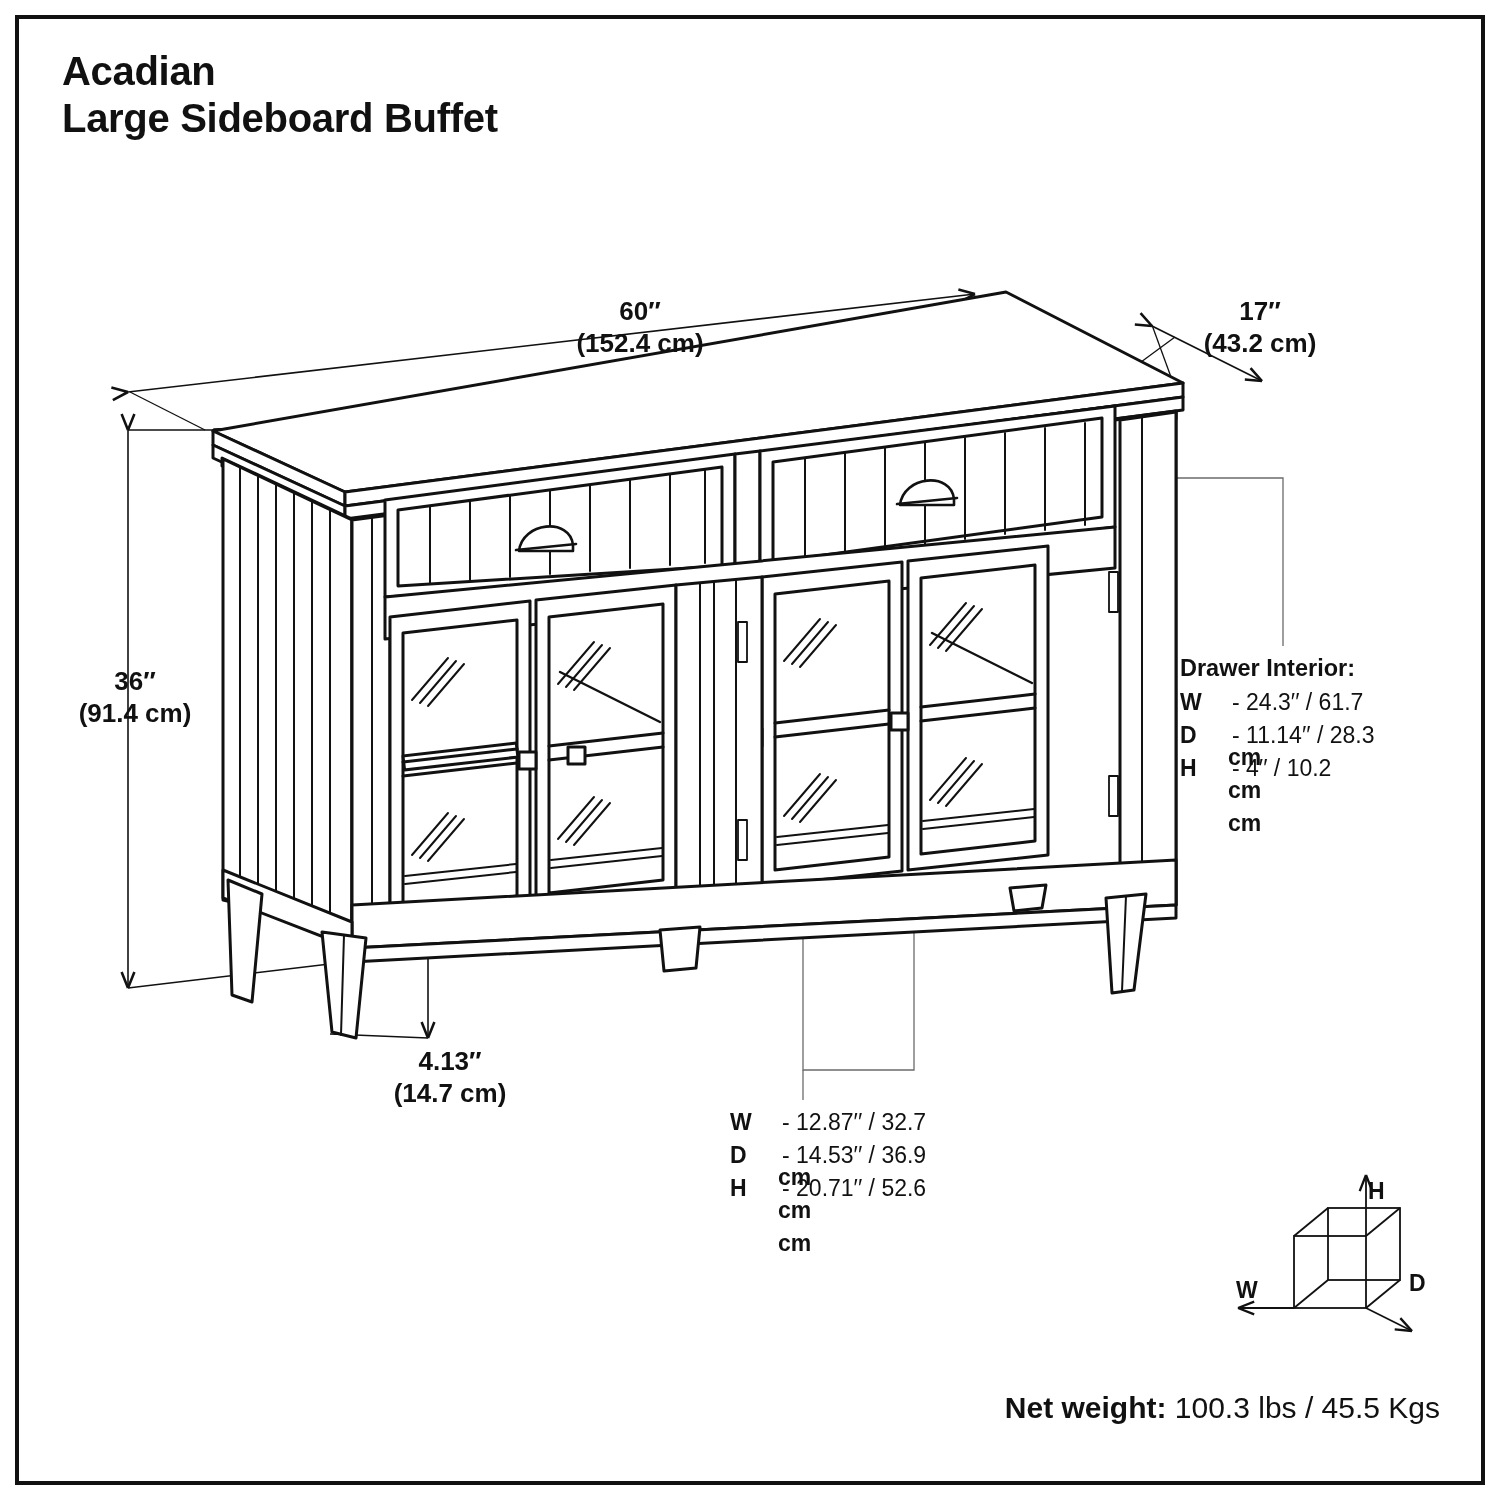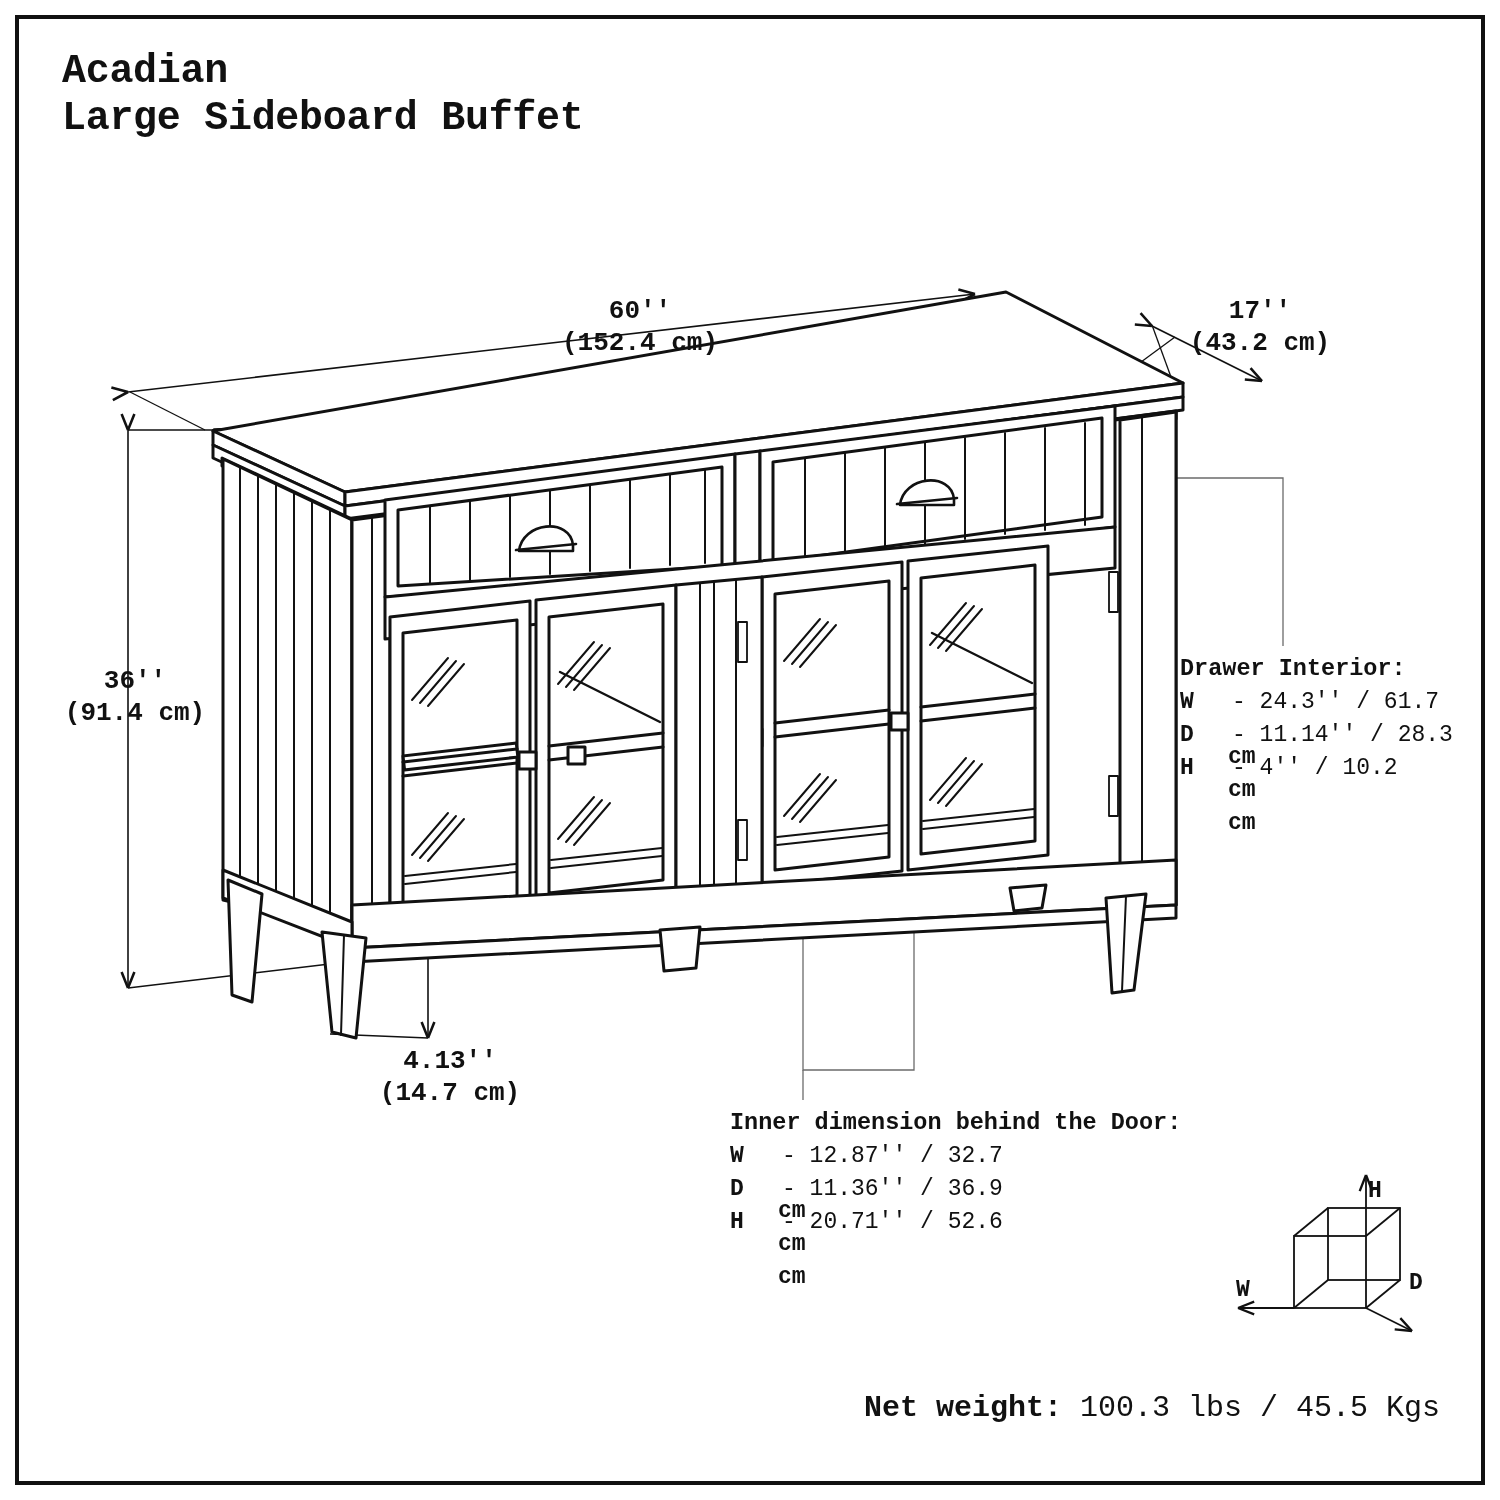--- a/index.html
+++ b/index.html
@@ -6,21 +6,21 @@
   html, body {
     margin: 0;
     padding: 0;
     background: #ffffff;
   }
   #page {
     position: relative;
     width: 1500px;
     height: 1500px;
     background: #ffffff;
-    font-family: Liberation Mono, monospace;
+    font-family: Liberation Sans, sans-serif;
     color: #111111;
     overflow: hidden;
   }
   #frame-border {
     position: absolute;
     left: 15px;
     top: 15px;
     width: 1470px;
     height: 1470px;
     border: 4px solid #111111;
@@ -425,28 +425,27 @@
       <span class="ann-key">H</span>
       <span class="ann-val">- 4′′ / 10.2</span>
       <span class="ann-unit">cm</span>
     </span>
     <span class="ann-row">
       <span class="ann-unit">cm</span>
     </span>
   </div>
 
   <div class="ann-block" id="door-ann">
-    <span class="ann-head">Inner dimension behind the Door:</span>
     <span class="ann-row">
       <span class="ann-key">W</span>
       <span class="ann-val">- 12.87′′ / 32.7</span>
     </span>
     <span class="ann-row">
       <span class="ann-key">D</span>
-      <span class="ann-val">- 11.36′′ / 36.9</span>
+      <span class="ann-val">- 14.53′′ / 36.9</span>
       <span class="ann-unit">cm</span>
     </span>
     <span class="ann-row">
       <span class="ann-key">H</span>
       <span class="ann-val">- 20.71′′ / 52.6</span>
       <span class="ann-unit">cm</span>
     </span>
     <span class="ann-row">
       <span class="ann-unit">cm</span>
     </span>

